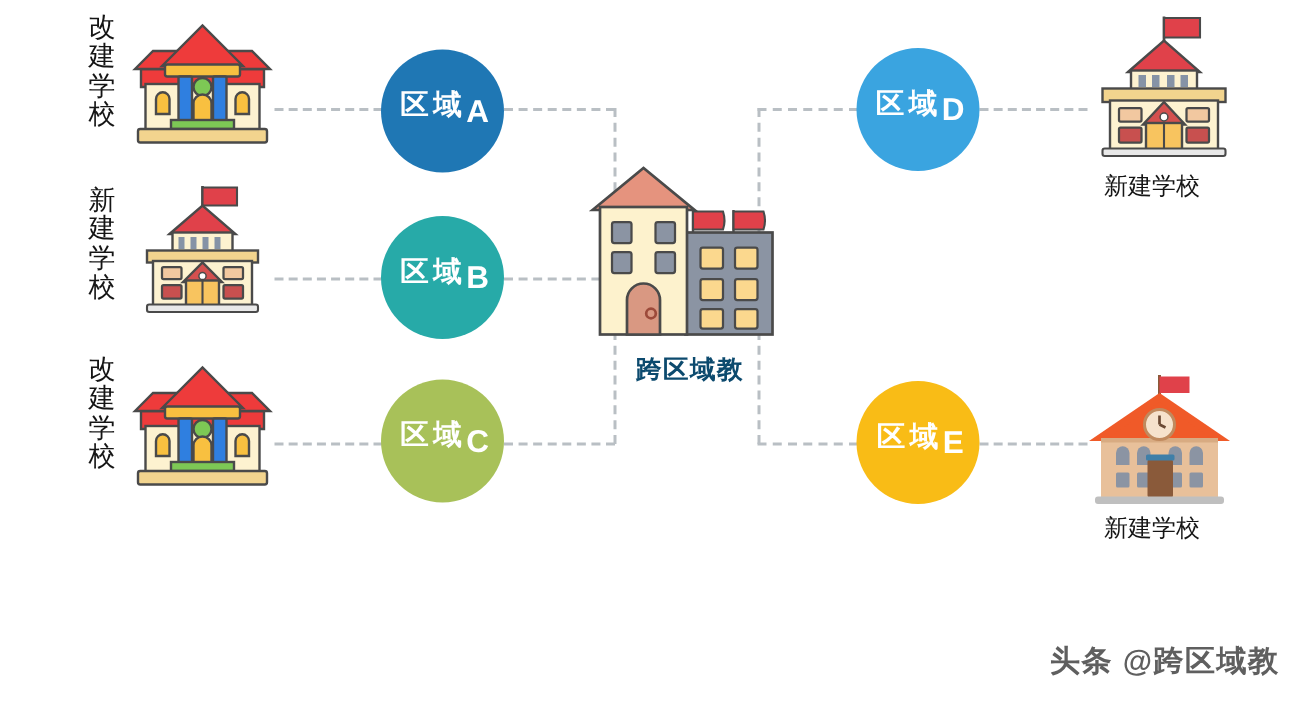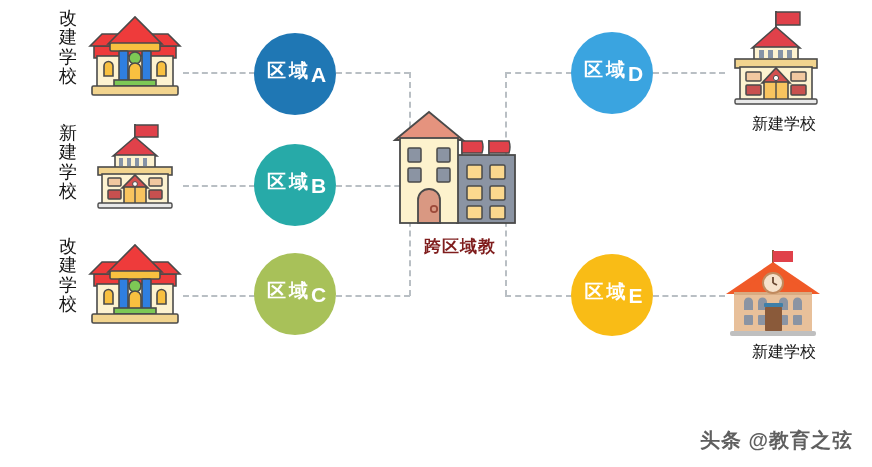--- a/index.html
+++ b/index.html
@@ -66,31 +66,31 @@
     text-align: center;
     letter-spacing: 0px;
   }
   .vlabel span { display: block; }
 
   
   .hlabel {
     position: absolute;
     font-size: 16px;
     color: #151515;
-    text-align: right;
+    text-align: left;
     white-space: nowrap;
   }
 
   
   .center-label {
     position: absolute;
     width: 120px;
     font-size: 17px;
     font-weight: bold;
-    color: #7f1d1d;
+    color: #0c4a6e;
     text-align: center;
     line-height: 1.28;
     letter-spacing: 1px;
   }
   .center-label span { display: block; }
 
   
   .caption {
     position: absolute;
     font-size: 19px;
@@ -338,15 +338,15 @@
       <rect x="73" y="65" width="9" height="10" rx="1" fill="#8b94a3"></rect>
 
       <rect x="45" y="56" width="17" height="26" rx="2" fill="#8a5a3a"></rect>
       <rect x="44" y="53" width="19" height="4" rx="1" fill="#3f7fa8"></rect>
 
       <rect x="10" y="81" width="86" height="5" rx="2" fill="#bfbfbf"></rect>
     </svg>
   </div>
   <div class="hlabel" style="left:736px; top:342px; width:80px;">新建学校</div>
 
-  <div class="watermark" style="left:700px; top:427px;">头条 @教育之弦</div>
+  <div class="watermark" style="left:700px; top:427px;">头条 @跨区域教</div>
 
 </div>
 
 </body></html>

